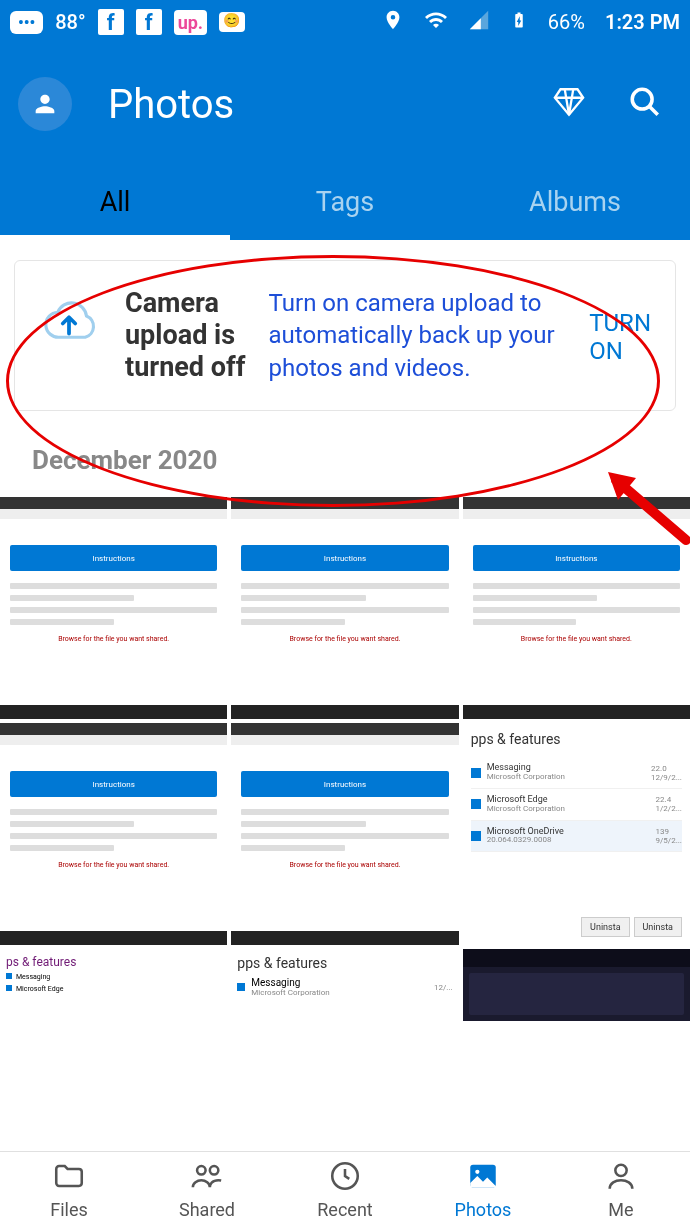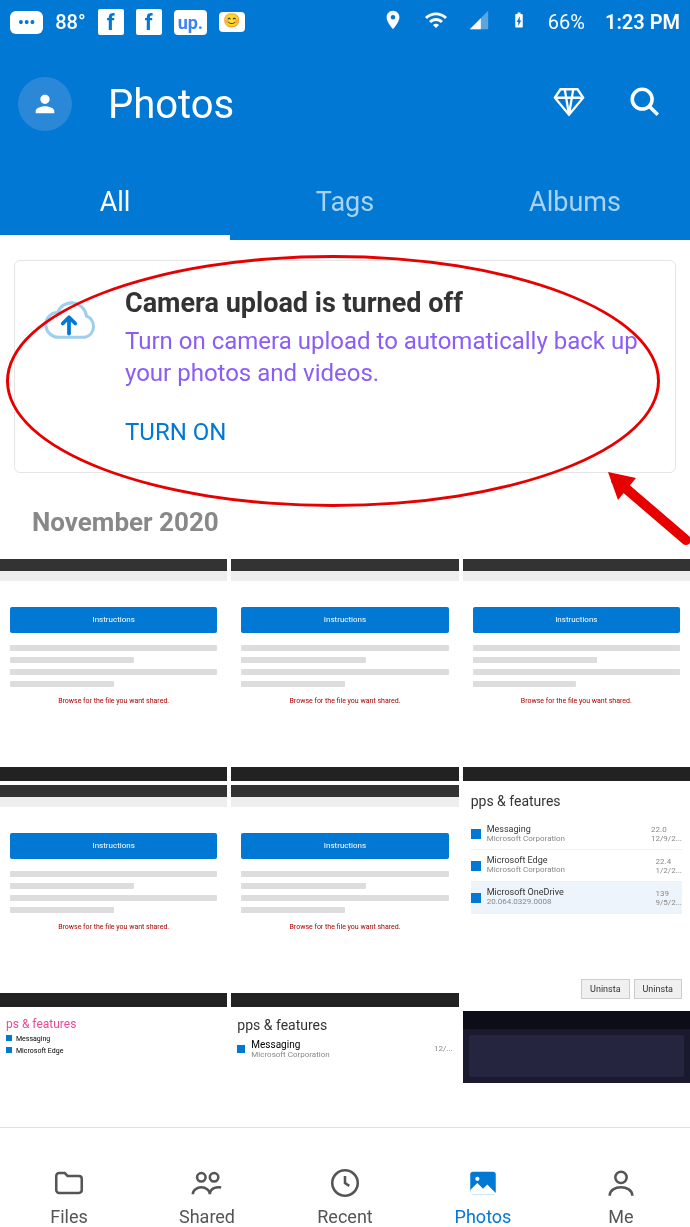--- a/index.html
+++ b/index.html
@@ -6,49 +6,49 @@
     html, body { width: 690px; height: 1227px; font-family: -apple-system, BlinkMacSystemFont, 'Segoe UI', Roboto, sans-serif; background: #fff; overflow: hidden; position: relative; }
     
     
     .status-bar { height: 44px; background: #0078d4; display: flex; align-items: center; justify-content: space-between; padding: 0 10px; color: #fff; font-size: 20px; }
     .status-left { display: flex; align-items: center; gap: 12px; }
     .status-right { display: flex; align-items: center; gap: 20px; font-size: 20px; }
     .pill { background: #fff; color: #0078d4; border-radius: 6px; padding: 2px 8px; font-size: 16px; font-weight: bold; }
     .temp { font-weight: 500; font-size: 20px; }
     .fb-box { width: 26px; height: 26px; background: #fff; display: flex; align-items: center; justify-content: center; color: #0078d4; font-weight: bold; font-size: 22px; border-radius: 2px; }
     .stat-icon { color: #fff; font-size: 22px; }
-    .up-badge { background: #fff; color: #3b82f6; padding: 2px 4px; border-radius: 4px; font-weight: bold; font-size: 18px; }
+    .up-badge { background: #fff; color: #ec4899; padding: 2px 4px; border-radius: 4px; font-weight: bold; font-size: 18px; }
     .sms-icon { width: 26px; height: 20px; background: #fff; border-radius: 4px; position: relative; }
     .sms-icon:before { content: "😊"; font-size: 14px; position: absolute; top: 0; left: 4px; }
     .clock { font-weight: 600; }
 
     
     .header { background: #0078d4; color: #fff; height: 120px; display: flex; align-items: center; padding: 0 18px; gap: 36px; }
     .avatar { width: 54px; height: 54px; border-radius: 50%; background: #2b88d8; display: flex; align-items: center; justify-content: center; }
     .avatar svg { width: 28px; height: 28px; }
     .header-title { font-size: 40px; font-weight: 400; flex: 1; }
     .header-actions { display: flex; gap: 42px; align-items: center; margin-right: 10px; }
     .hicon svg { width: 34px; height: 34px; }
 
     
     .tabs { background: #0078d4; display: flex; height: 76px; }
     .tab { flex: 1; display: flex; align-items: center; justify-content: center; font-size: 27px; color: #a9d3f0; position: relative; cursor: pointer; }
-    .tab.active { color: #ffffff; }
+    .tab.active { color: #000000; }
     .tab.active:after { content: ""; position: absolute; bottom: 0; left: 0; right: 0; height: 5px; background: #fff; }
 
     
     .content { height: 887px; padding: 20px 14px 0 14px; overflow: hidden; position: relative; }
     
     
     .card { border: 1px solid #e5e5e5; border-radius: 6px; padding: 26px 24px; display: flex; gap: 26px; position: relative; background: #fff; z-index: 2; }
     .card-icon { width: 60px; flex-shrink: 0; display: flex; align-items: flex-start; padding-top: 8px; }
     .card-icon svg { width: 66px; height: 52px; }
-    .card-body { flex: 1; display: flex; flex-direction: column; gap: 6px; }
+    .card-body { flex: 1; display: flex; flex-direction: row; gap: 6px; }
     .card-title { font-size: 27px; font-weight: 700; color: #333; }
-    .card-desc { font-size: 24px; color: #8b5cf6; line-height: 1.35; }
+    .card-desc { font-size: 24px; color: #1d4ed8; line-height: 1.35; }
     .card-action { font-size: 24px; color: #0078d4; font-weight: 400; margin-top: 22px; cursor: pointer; }
 
     
     .section-header { font-size: 26px; font-weight: 700; color: #888; margin: 34px 0 22px 18px; }
 
     
     .photo-grid { display: grid; grid-template-columns: 1fr 1fr 1fr; gap: 4px; margin: 0 -14px; }
     .thumb { height: 222px; background: #f5f5f5; overflow: hidden; position: relative; }
     .thumb-inner { width: 100%; height: 100%; display: flex; flex-direction: column; font-size: 7px; }
     .thumb-tabs { height: 12px; background: #333; }
@@ -66,21 +66,21 @@
     .app-sq { width: 10px; height: 10px; background: #0078d4; flex-shrink: 0; }
     .app-name { flex: 1; font-size: 9px; line-height:1.1; }
     .app-meta { font-size: 8px; color: #888; }
     .app-btns { display:flex; gap:4px; margin-top:auto; justify-content:flex-end; }
     .app-btn { padding:4px 8px; border:1px solid #ccc; font-size:9px; background:#f0f0f0; }
     
     .partial-row { display: grid; grid-template-columns: 1fr 1fr 1fr; gap: 4px; margin: 4px -14px 0; }
     .pthumb { height: 72px; background: #fff; overflow: hidden; padding:6px; font-size:10px; }
 
     
-    .bottom-nav { position: absolute; bottom: 0; left: 0; right: 0; height: 100px; background: #fff; border-top: 1px solid #e0e0e0; display: flex; align-items: flex-end; }
+    .bottom-nav { position: absolute; bottom: 0; left: 0; right: 0; height: 76px; background: #fff; border-top: 1px solid #e0e0e0; display: flex; }
     .nav-item { flex: 1; display: flex; flex-direction: column; align-items: center; justify-content: center; gap: 6px; color: #555; cursor: pointer; }
     .nav-item.active { color: #0078d4; }
     .nav-icon { width: 34px; height: 34px; display: flex; align-items: center; justify-content: center; }
     .nav-icon svg { width: 34px; height: 34px; }
     .nav-label { font-size: 18px; }
 
     
     .annot-ellipse { position: absolute; top: 255px; left: 6px; width: 654px; height: 252px; border: 3px solid #e60000; border-radius: 50%; pointer-events: none; z-index: 3; }
     .annot-arrow { position: absolute; top: 460px; left: 596px; pointer-events: none; z-index: 3; }
     .annot-arrow svg { width: 100px; height: 90px; }
@@ -166,21 +166,21 @@
           <path d="M24 28V15m0 0l-5 5m5-5l5 5" stroke="#0078d4" stroke-width="3" stroke-linecap="round" stroke-linejoin="round"></path>
         </svg>
     </div>
     <div class="card-body">
       <div class="card-title">Camera upload is turned off</div>
       <div class="card-desc">Turn on camera upload to automatically back up your photos and videos.</div>
       <div class="card-action">TURN ON</div>
     </div>
   </div>
 
-  <div class="section-header">November 2020</div>
+  <div class="section-header">December 2020</div>
 
   <div class="photo-grid">
 
     <div class="thumb">
       <div class="thumb-inner">
           <div class="thumb-tabs"></div>
           <div class="thumb-url"></div>
           <div class="thumb-white">
             <div class="thumb-bluebox">Instructions</div>
             <div class="thumb-lines">
@@ -302,21 +302,21 @@
         <div class="app-btns">
             <span class="app-btn">Uninsta</span>
             <span class="app-btn">Uninsta</span>
           </div>
       </div>
     </div>
   </div>
 
   <div class="partial-row">
     <div class="pthumb">
-      <div style="font-size:12px;color:#ec4899;margin-bottom:4px">ps &amp; features</div>
+      <div style="font-size:12px;color:#701a75;margin-bottom:4px">ps &amp; features</div>
       <div style="display:flex;gap:4px">
           <div style="width:6px;height:6px;background:#0078d4"></div>
           <div style="font-size:7px">Messaging</div>
         </div>
       <div style="display:flex;gap:4px;margin-top:4px">
           <div style="width:6px;height:6px;background:#0078d4"></div>
           <div style="font-size:7px">Microsoft Edge</div>
         </div>
     </div>
     <div class="pthumb">

